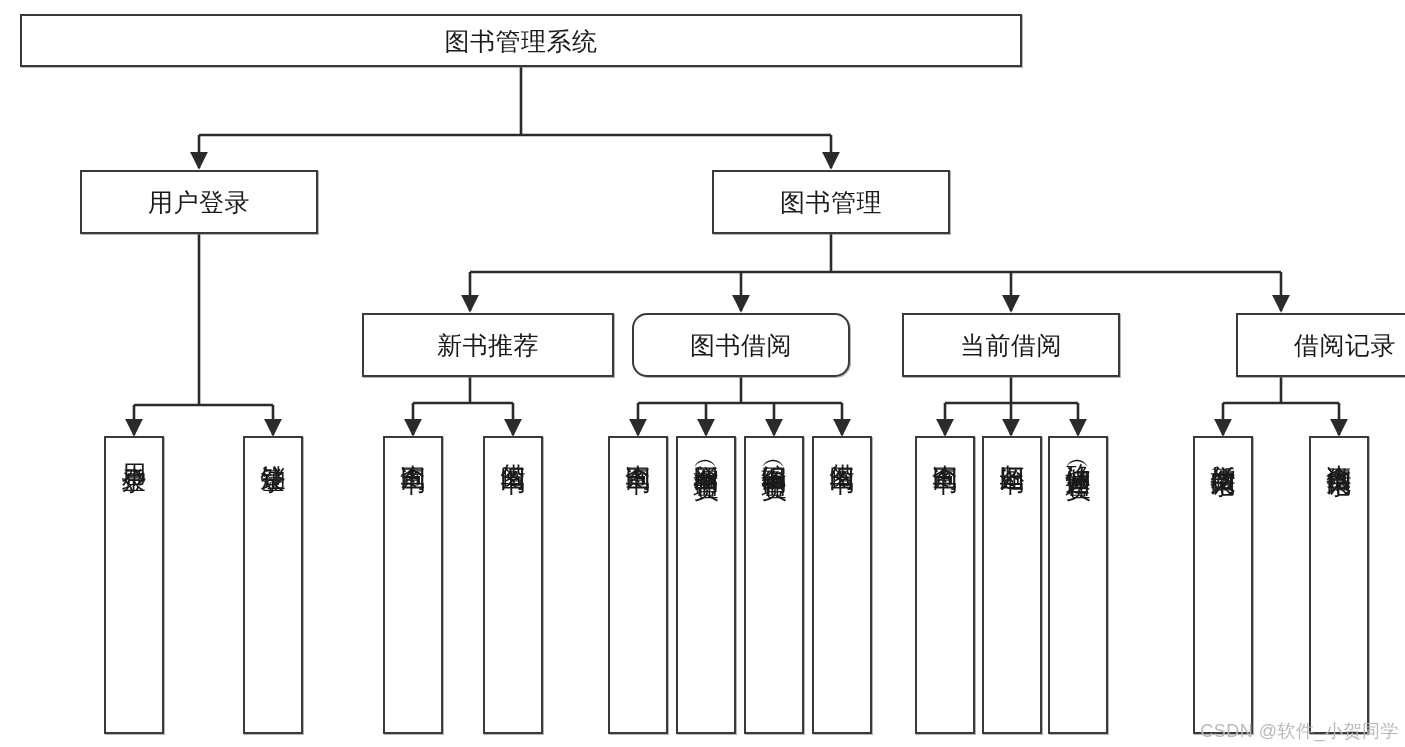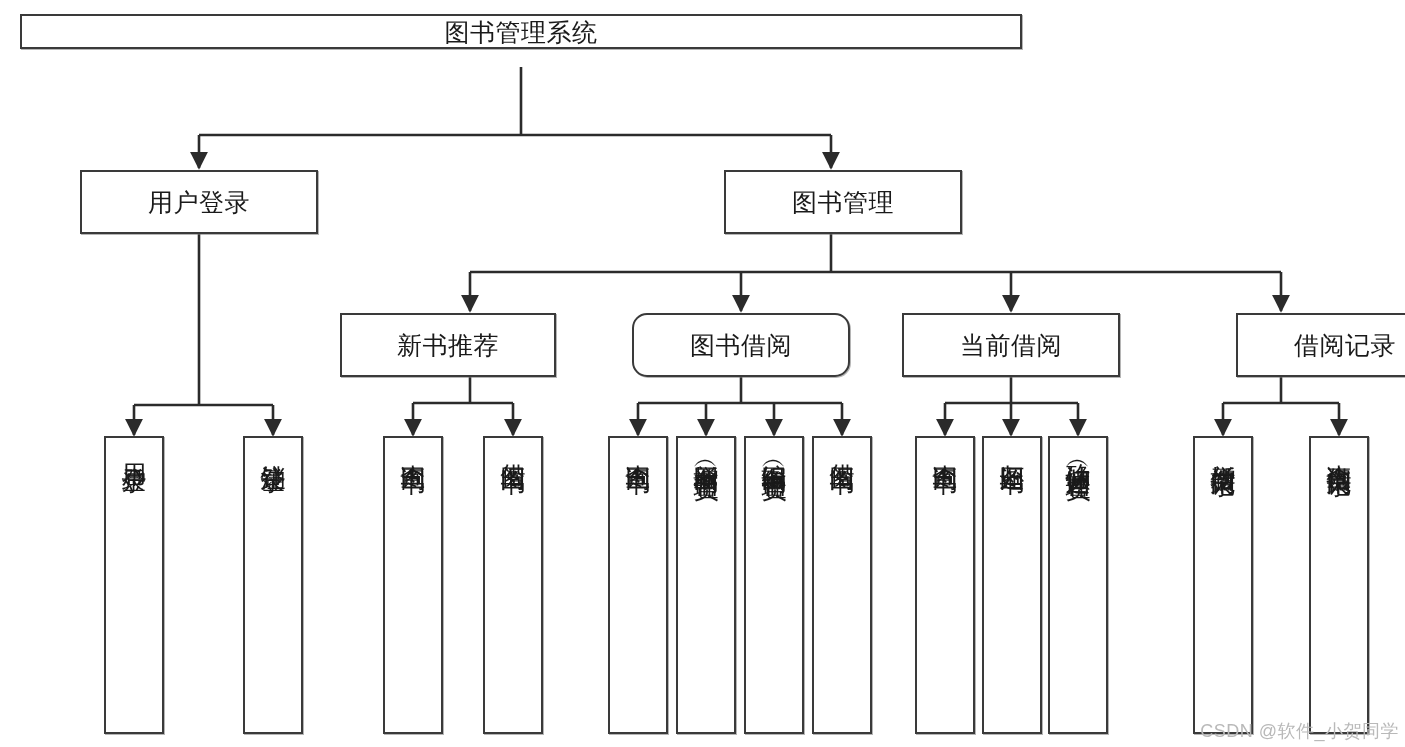--- a/index.html
+++ b/index.html
@@ -124,32 +124,32 @@
       <path d="M 1011 403 L 1011 435" marker-end="url(#arrow)"></path>
       <path d="M 1078 403 L 1078 435" marker-end="url(#arrow)"></path>
 
       <path d="M 1281 377 L 1281 403"></path>
       <path d="M 1223 403 L 1339 403"></path>
       <path d="M 1223 403 L 1223 435" marker-end="url(#arrow)"></path>
       <path d="M 1339 403 L 1339 435" marker-end="url(#arrow)"></path>
     </g>
   </svg>
 
-  <div class="node horiz root" style="left:20px; top:14px; width:1002px; height:35px;">
+  <div class="node horiz root" style="left:20px; top:14px; width:1002px; height:53px;">
     <span class="label">图书管理系统</span>
   </div>
 
   <div class="node horiz" style="left:80px; top:170px; width:238px; height:64px;">
     <span class="label">用户登录</span>
   </div>
-  <div class="node horiz" style="left:712px; top:170px; width:238px; height:64px;margin-left:12px;">
+  <div class="node horiz" style="left:712px; top:170px; width:238px; height:64px;">
     <span class="label">图书管理</span>
   </div>
 
-  <div class="node horiz" style="left:340px; top:313px; width:216px; height:64px;">
+  <div class="node horiz" style="left:362px; top:313px; width:252px; height:64px;">
     <span class="label">新书推荐</span>
   </div>
   <div class="node horiz" style="left:632px; top:313px; width:218px; height:64px;border-radius:15px;">
     <span class="label">图书借阅</span>
   </div>
   <div class="node horiz" style="left:902px; top:313px; width:218px; height:64px;">
     <span class="label">当前借阅</span>
   </div>
   <div class="node horiz" style="left:1236px; top:313px; width:218px; height:64px;">
     <span class="label">借阅记录</span>

